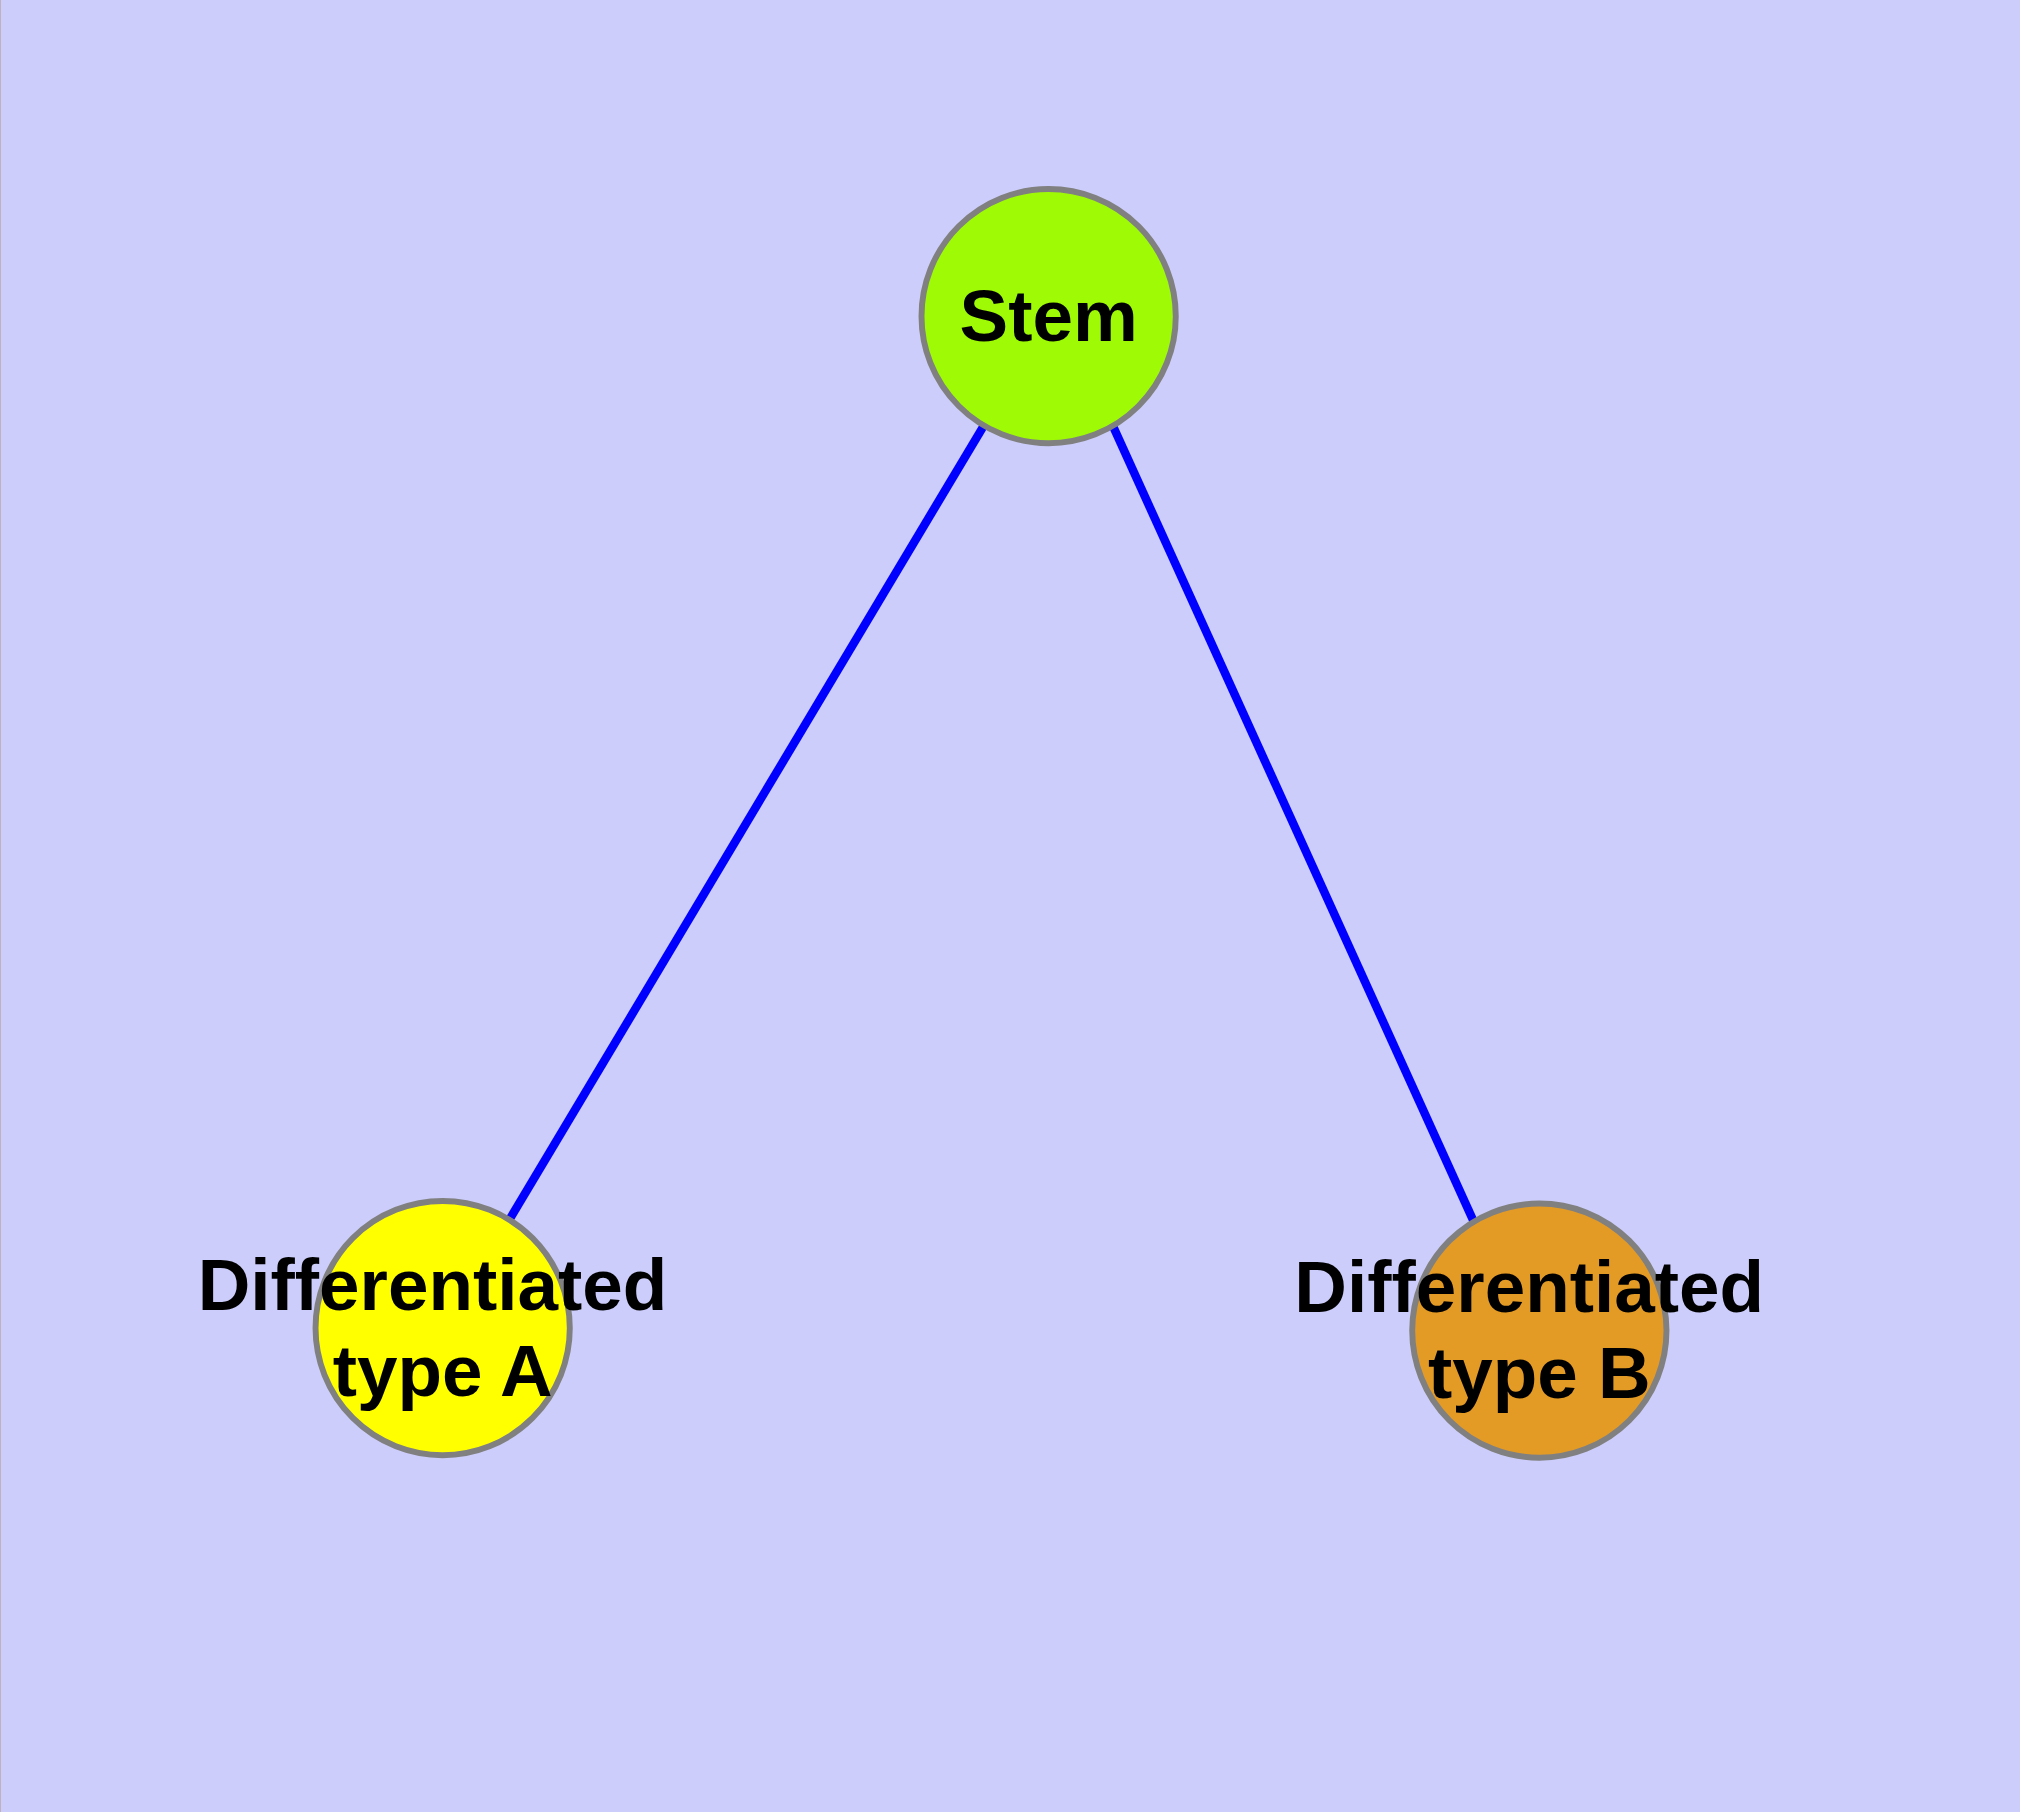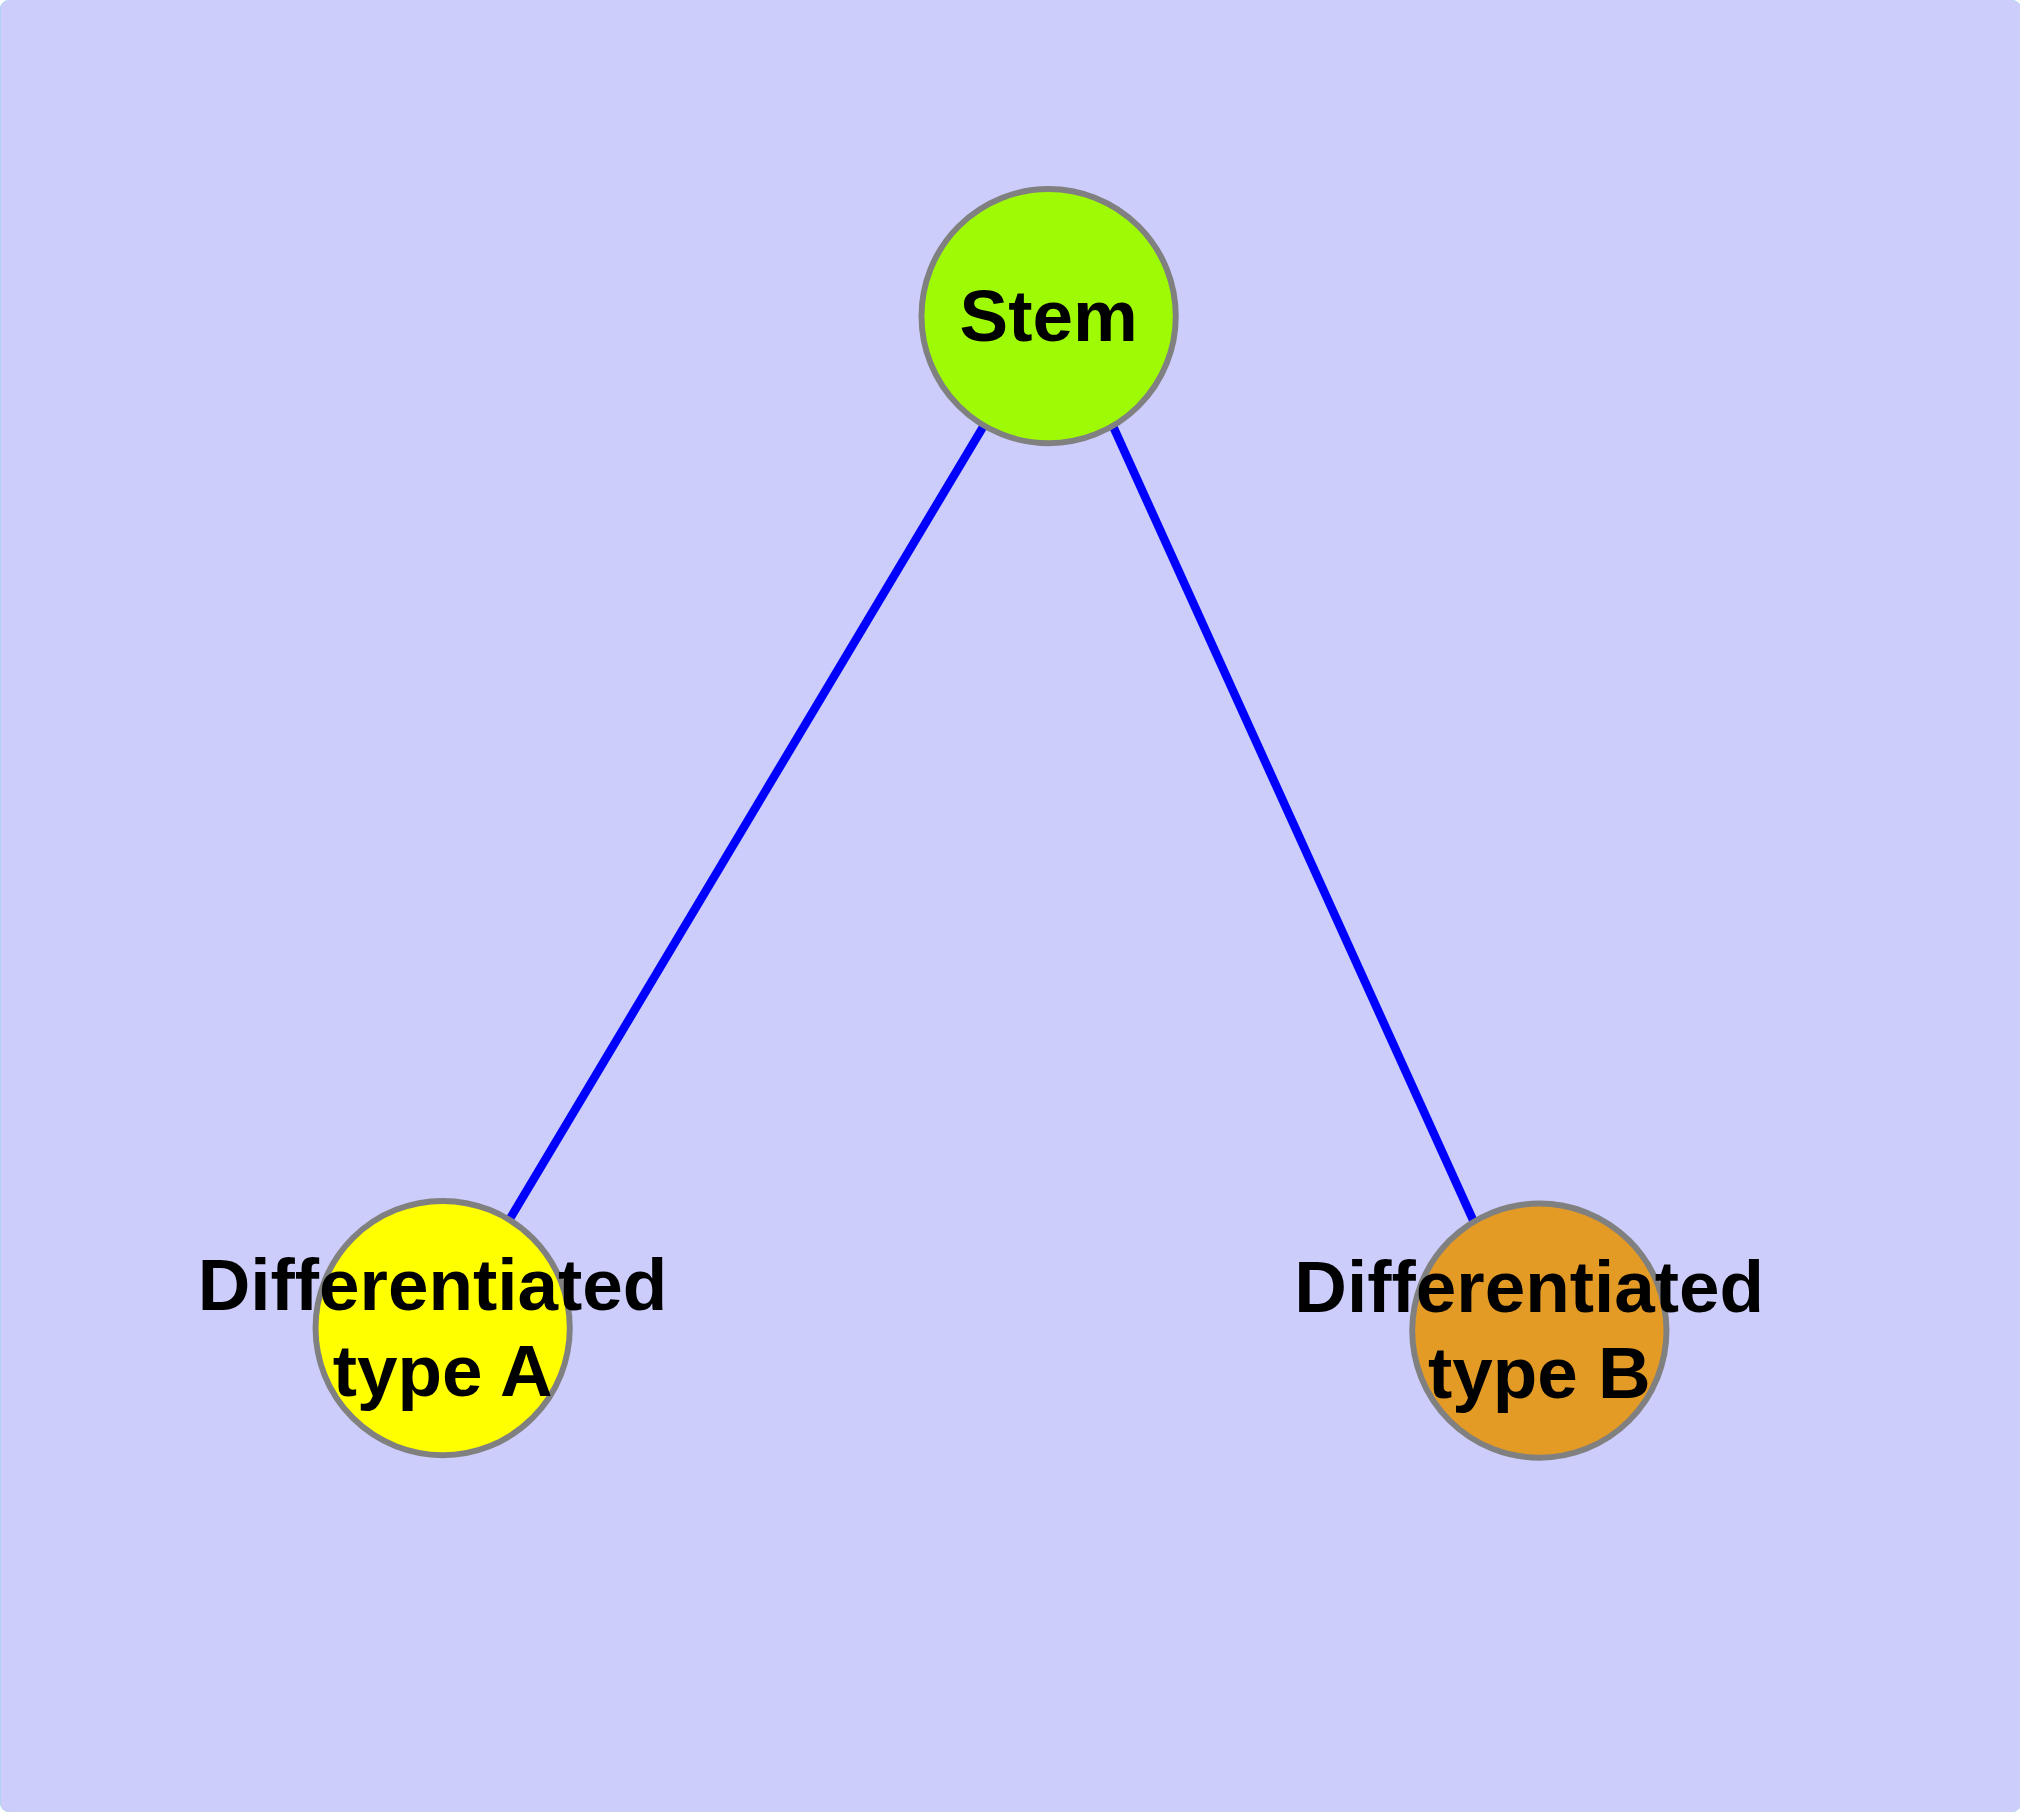--- a/index.html
+++ b/index.html
@@ -27,21 +27,21 @@
     font-weight: bold;
     fill: #000000;
     text-anchor: middle;
     dominant-baseline: alphabetic;
     paint-order: normal;
   }
 </style>
 </head>
 <body>
 
-<div id="canvas-root" style="width: 2021px; height: 1812px; background: #5eead4; border-radius: 9px;">
+<div id="canvas-root" style="width: 2021px; height: 1812px; background: #a16207;">
   <svg id="diagram-svg" viewBox="0 0 2384 2138" xmlns="http://www.w3.org/2000/svg" style="width: 2021px; height: 1812px;">
 
     <rect id="bg-rect" x="0" y="0" width="2384" height="2138" fill="#CCCDFA"></rect>
 
     <g id="edges-layer">
       <line id="edge-0" x1="1160" y1="503" x2="602" y2="1437" stroke="#0000FF" stroke-width="10" stroke-linecap="butt"></line>
       <line id="edge-1" x1="1313" y1="503" x2="1738" y2="1440" stroke="#0000FF" stroke-width="10" stroke-linecap="butt"></line>
     </g>
 
     <g id="nodes-layer">

